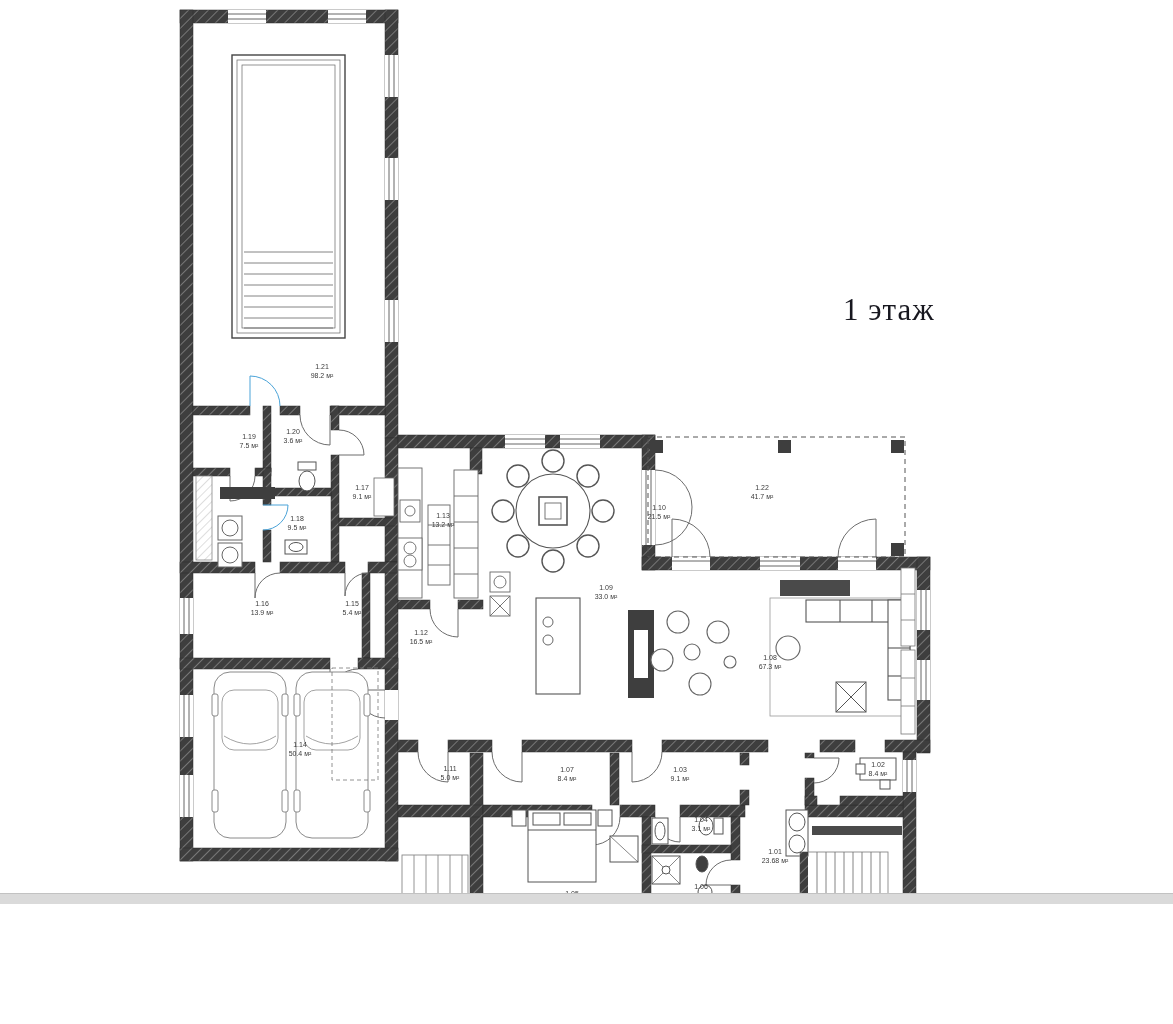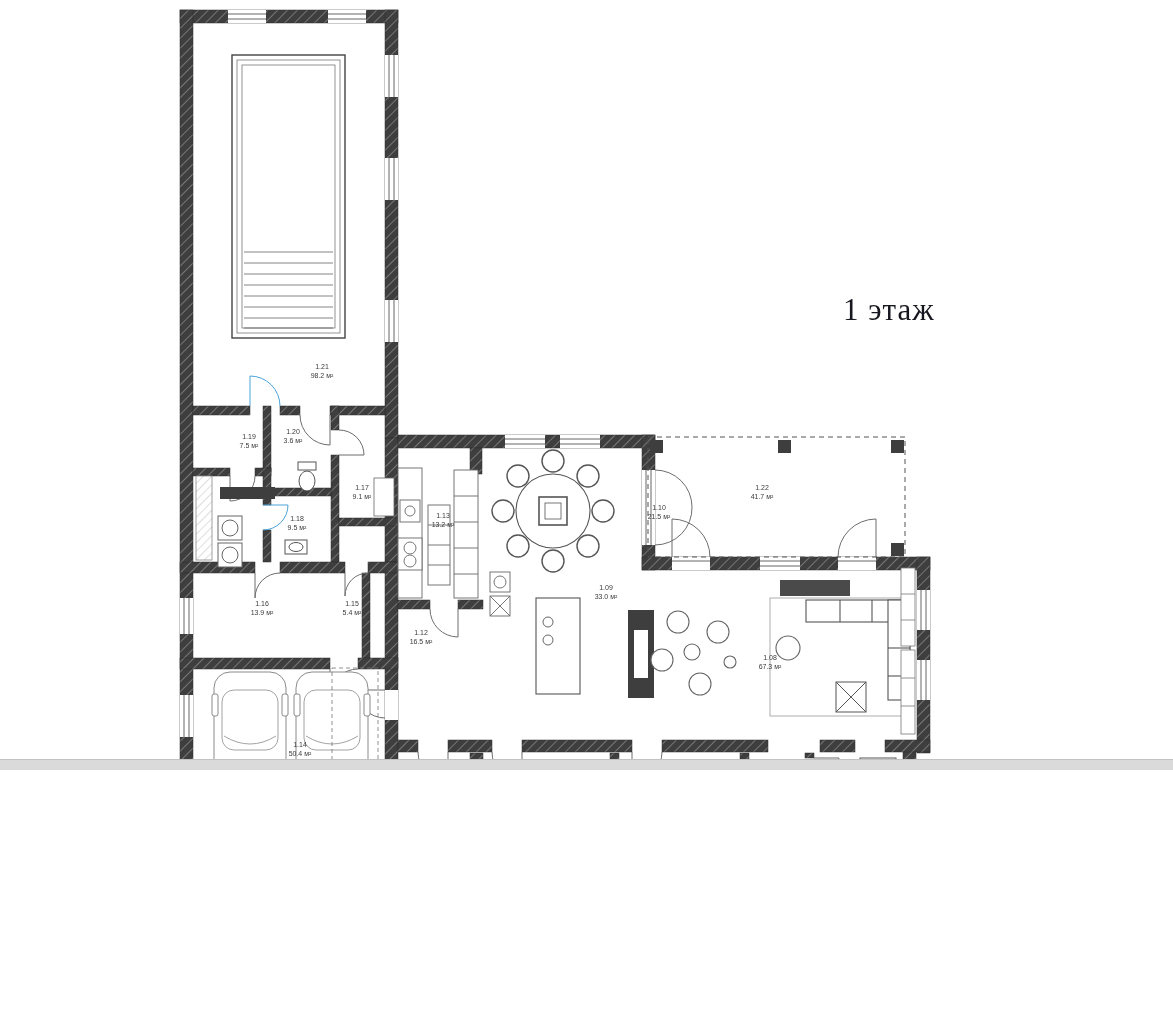--- a/index.html
+++ b/index.html
@@ -1,16 +1,16 @@
 <!DOCTYPE html>
 <html><head>
 <meta charset="utf-8">
 <style>
   html,body{margin:0;padding:0;background:#fff;}
-  .page{position:relative;width:1173px;height:770px;background:#ffffff;overflow:hidden;
+  .page{position:relative;width:1173px;height:904px;background:#ffffff;overflow:hidden;
         font-family:"Liberation Sans",sans-serif;}
   .plan-svg{position:absolute;left:0;top:0;}
   .floor-title{position:absolute;left:843px;top:292px;font-family:"Liberation Serif",serif;
         font-size:31px;color:#17171f;letter-spacing:1px;}
   .room-label{position:absolute;transform:translate(-50%,-50%);text-align:center;
         font-size:7px;line-height:8.5px;color:#3a3a3a;white-space:nowrap;}
   .room-label .rn,.room-label .ra{display:block;}
   .footer-strip{position:absolute;left:0;bottom:0;width:1173px;height:10px;
         background:#dadada;border-top:1px solid #c2c2c2;}
 </style>

